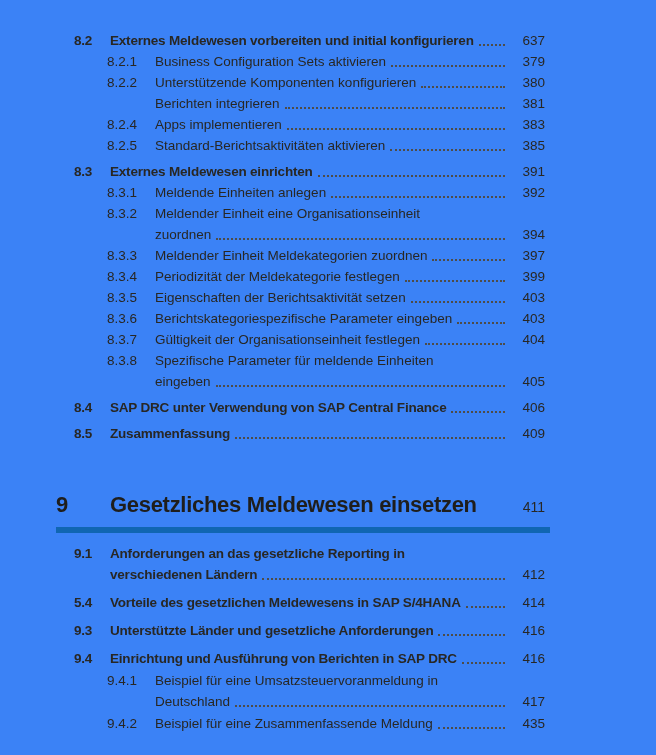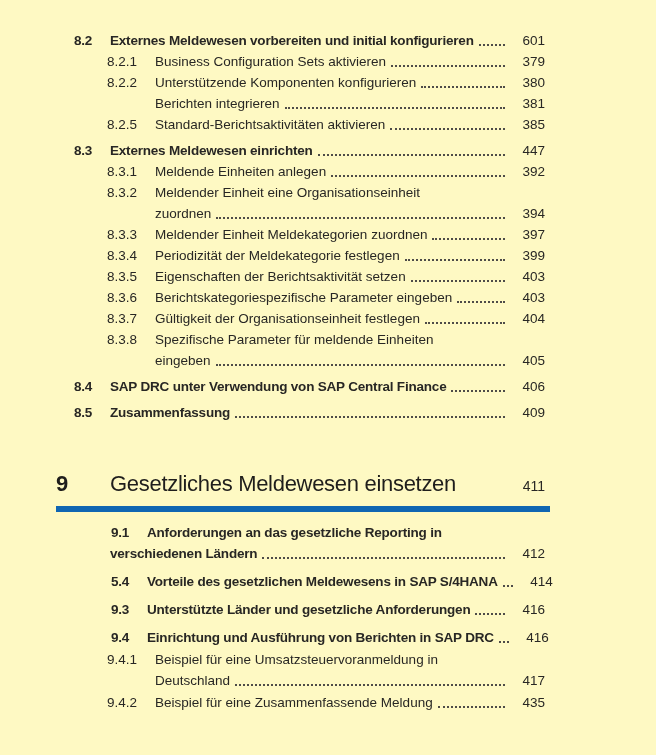--- a/index.html
+++ b/index.html
@@ -1,19 +1,19 @@
 <!DOCTYPE html>
 <html><head>
 <meta charset="utf-8">
 <style>
   html,body { margin:0; padding:0; background:#ffffff; }
   .page {
     position:relative;
     width:656px; height:755px;
-    background:#fef9c3;
+    background:#3b82f6;
     overflow:hidden;
     font-family:"Liberation Sans","DejaVu Sans",sans-serif;
     color:#282724;
   }
   .part { padding-left:74px; padding-right:111px; }
   .part1 { padding-top:30px; }
   .part2 { margin-top:10px; }
 
   .row { display:flex; line-height:21px; font-size:13.5px; }
   .row .num { flex:0 0 36px; }
@@ -23,76 +23,82 @@
   .row.b .num, .row.b .ttl { font-weight:bold; letter-spacing:-0.2px; }
   .leader {
     flex:1 1 auto; min-width:10px;
     align-self:flex-end;
     margin:0 6px 5px 5px;
     border-bottom:2px dotted #4e4c48;
   }
   .pg { flex:0 0 34px; text-align:right; font-weight:normal; }
 
   .part1 .entry-first.lvl1 { margin-top:5px; }
-  .part2 .entry-first.lvl1 { margin-top:7px;margin-left:37px; }
+  .part2 .entry-first.lvl1 { margin-top:7px; }
   .part2 .entry-first.lvl2 { margin-top:1px; }
   .part .entry-first:first-child { margin-top:0 !important; }
 
   .chap {
     display:flex; align-items:baseline;
     margin-top:47px;
     padding-left:56px; padding-right:111px;
     line-height:28px;
   }
   .cnum { flex:0 0 54px; font-size:22px; font-weight:bold; letter-spacing:-0.3px; color:#1f1e1c; }
-  .ctitle { flex:1 1 auto; font-size:22px; font-weight:normal; letter-spacing:-0.3px; color:#1f1e1c; white-space:nowrap; }
+  .ctitle { flex:1 1 auto; font-size:22px; font-weight:bold; letter-spacing:-0.3px; color:#1f1e1c; white-space:nowrap; }
   .cpage { flex:0 0 auto; font-size:14px; }
   .rule { margin:6px 0 0 56px; width:494px; height:6px; }
 </style>
 </head>
 <body>
 
 <div class="page" style="color: rgb(40, 39, 36);">
 
   <div class="part part1" id="part1">
       <div class="row lvl1 b entry-first">
         <span class="num">8.2</span>
         <span class="ttl">Externes Meldewesen vorbereiten und initial konfigurieren</span>
         <span class="leader" style="border-bottom-color: rgb(78, 76, 72);"></span>
-        <span class="pg">601</span>
+        <span class="pg">637</span>
       </div>
       <div class="row lvl2 entry-first">
         <span class="num">8.2.1</span>
         <span class="ttl">Business Configuration Sets aktivieren</span>
         <span class="leader" style="border-bottom-color: rgb(78, 76, 72);"></span>
         <span class="pg">379</span>
       </div>
       <div class="row lvl2 entry-first">
         <span class="num">8.2.2</span>
         <span class="ttl">Unterstützende Komponenten konfigurieren</span>
         <span class="leader" style="border-bottom-color: rgb(78, 76, 72);"></span>
         <span class="pg">380</span>
       </div>
       <div class="row lvl2">
         <span class="num"></span>
         <span class="ttl">Berichten integrieren</span>
         <span class="leader" style="border-bottom-color: rgb(78, 76, 72);"></span>
         <span class="pg">381</span>
       </div>
       <div class="row lvl2 entry-first">
+        <span class="num">8.2.4</span>
+        <span class="ttl">Apps implementieren</span>
+        <span class="leader" style="border-bottom-color: rgb(78, 76, 72);"></span>
+        <span class="pg">383</span>
+      </div>
+      <div class="row lvl2 entry-first">
         <span class="num">8.2.5</span>
         <span class="ttl">Standard-Berichtsaktivitäten aktivieren</span>
         <span class="leader" style="border-bottom-color: rgb(78, 76, 72);"></span>
         <span class="pg">385</span>
       </div>
       <div class="row lvl1 b entry-first">
         <span class="num">8.3</span>
         <span class="ttl">Externes Meldewesen einrichten</span>
         <span class="leader" style="border-bottom-color: rgb(78, 76, 72);"></span>
-        <span class="pg">447</span>
+        <span class="pg">391</span>
       </div>
       <div class="row lvl2 entry-first">
         <span class="num">8.3.1</span>
         <span class="ttl">Meldende Einheiten anlegen</span>
         <span class="leader" style="border-bottom-color: rgb(78, 76, 72);"></span>
         <span class="pg">392</span>
       </div>
       <div class="row lvl2 entry-first">
         <span class="num">8.3.2</span>
         <span class="ttl">Meldender Einheit eine Organisationseinheit</span>

